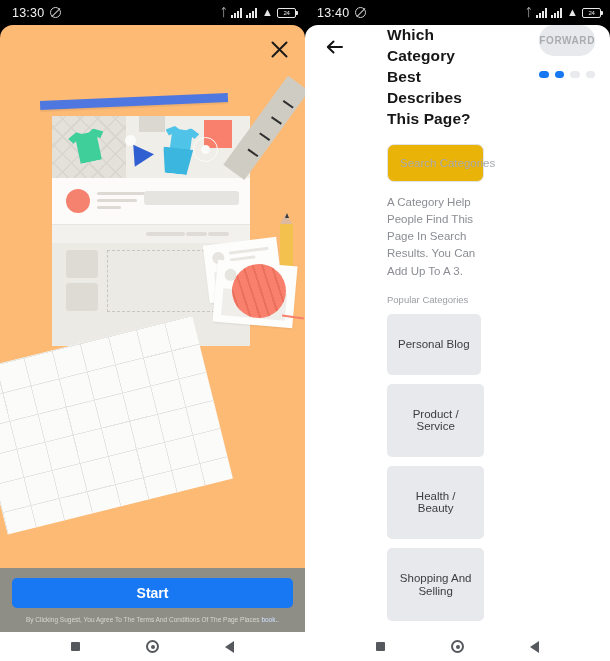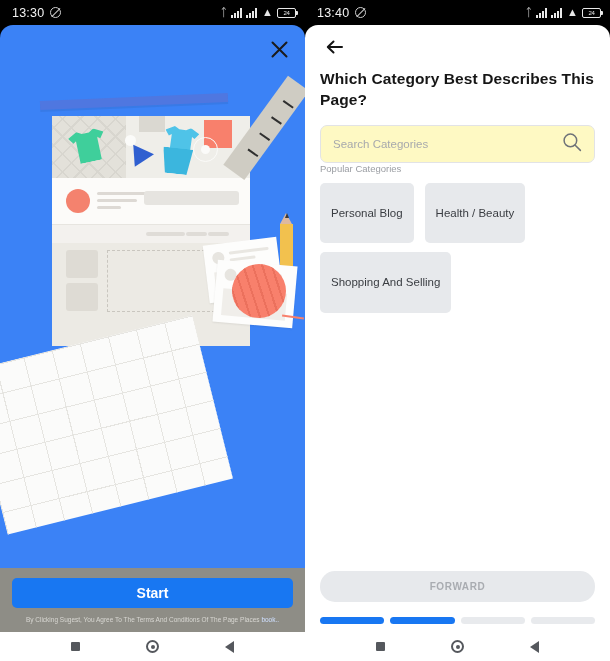--- a/index.html
+++ b/index.html
@@ -36,21 +36,21 @@
   .icon-batt::after { content:""; position:absolute; right:-3px; top:2.6px; width:2px; height:4px; background:#e8e8e8; border-radius:0 1px 1px 0; }
   .batt-txt { font-size: 6px; color: #e8e8e8; margin: 0 auto; letter-spacing: -0.3px; }
 
   
   .screen {
     position: relative; width: 305px; height: 607px;
     border-radius: 13px 13px 0 0; overflow: hidden;
   }
 
   
-  .screen-left { background: #3b82f6; display: flex; flex-direction: column; }
+  .screen-left { background: #fdba74; display: flex; flex-direction: column; }
   .left-top { position: relative; height: 48px; flex: none; }
   .close-btn {
     position: absolute; right: 12px; top: 10px; width: 28px; height: 28px;
     display: flex; align-items: center; justify-content: center; cursor: pointer;
   }
   .close-btn svg { display: block; }
 
   .illus { position: relative; flex: 1; overflow: hidden; }
 
   .illus .blue-bar {
@@ -166,37 +166,37 @@
   .left-bottom { flex: none; background: #8e8d86; padding: 10px 12px 8px; }
   .start-btn {
     width: 100%; height: 30px; background: #1877f2; color: #fff; border: 0; border-radius: 5px;
     font-size: 14px; font-weight: 700; cursor: pointer; display:flex; align-items:center; justify-content:center;
     font-family: "Liberation Sans", sans-serif;
   }
   .legal { margin-top: 7px; text-align: center; font-size: 6.5px; line-height: 1.45; color: #d8d7d2; }
   .legal a { color: #cfe0ff; text-decoration: none; }
 
   
-  .screen-right { background: #fff; display: flex; flex-direction: column; }
+  .screen-right { background: #fff; display: flex; flex-direction: row; gap: 25px; }
   .r-top { height: 44px; flex: none; display: flex; align-items: center; padding-left: 16px; }
   .back-btn { width: 26px; height: 26px; display:flex; align-items:center; justify-content:center; cursor:pointer; }
   .r-body { flex: 1; padding: 0 15px; overflow: hidden; }
   .r-title { font-size: 15.5px; font-weight: 700; color: #161616; line-height: 1.35; letter-spacing: .1px; }
   .searchbox {
-    margin-top: 14px; height: 38px; background: #fef9c3; border: 1px solid #e2e3e6; border-radius: 7px;
+    margin-top: 14px; height: 38px; background: #eab308; border: 1px solid #e2e3e6; border-radius: 7px;
     display: flex; align-items: center; padding: 0 12px; gap: 8px;
   }
   .searchbox input {
     flex: 1; border: 0; outline: 0; background: transparent; font-size: 11.5px; color: #2f2f2f;
     font-family: "Liberation Sans", sans-serif;
   }
   .searchbox input::placeholder { color: #a7a9ad; }
   .mag { flex: none; }
   .r-desc { margin-top: 12px; font-size: 11.5px; line-height: 1.5; color: #8a8d93; }
-  .pop-label { font-size: 9.5px; color: #9b9ea3; }
+  .pop-label { margin-top: 14px; font-size: 9.5px; color: #9b9ea3; }
   .chips { margin-top: 9px; display: flex; flex-wrap: wrap; gap: 9px 11px; }
   .chip {
     background: #e7e9ec; border: 0; border-radius: 5px; padding: 24px 11px;
     font-size: 11.5px; color: #3a3d42; cursor: pointer; line-height: 1.1;
     font-family: "Liberation Sans", sans-serif;
   }
   .r-bottom { flex: none; padding: 0 15px 8px; }
   .forward-btn {
     width: 100%; height: 31px; background: #e7e9ec; border: 0; border-radius: 15px;
     color: #a9acb1; font-size: 10px; font-weight: 700; letter-spacing: .6px; cursor: default;
@@ -385,25 +385,27 @@
         <div class="searchbox">
           <input type="text" placeholder="Search Categories" style="">
           <span class="mag">
             <svg width="20" height="20" viewBox="0 0 20 20" aria-hidden="true">
               <circle cx="8.4" cy="8.4" r="6.3" stroke="#6f7378" stroke-width="1.5" fill="none"></circle>
               <path d="M13.2 13.2 L18.4 18.4" stroke="#6f7378" stroke-width="1.5" stroke-linecap="round"></path>
             </svg>
           </span>
         </div>
 
+        <div class="r-desc">A Category Help People Find This Page In Search Results. You Can Add Up To A 3.</div>
 
         <div class="pop-label">Popular Categories</div>
 
         <div class="chips">
           <button class="chip">Personal Blog</button>
+          <button class="chip">Product / Service</button>
           <button class="chip">Health / Beauty</button>
           <button class="chip">Shopping And Selling</button>
         </div>
       </div>
 
       <div class="r-bottom">
         <button class="forward-btn">FORWARD</button>
         <div class="progress">
           <span class="seg on"></span>
           <span class="seg on"></span>

